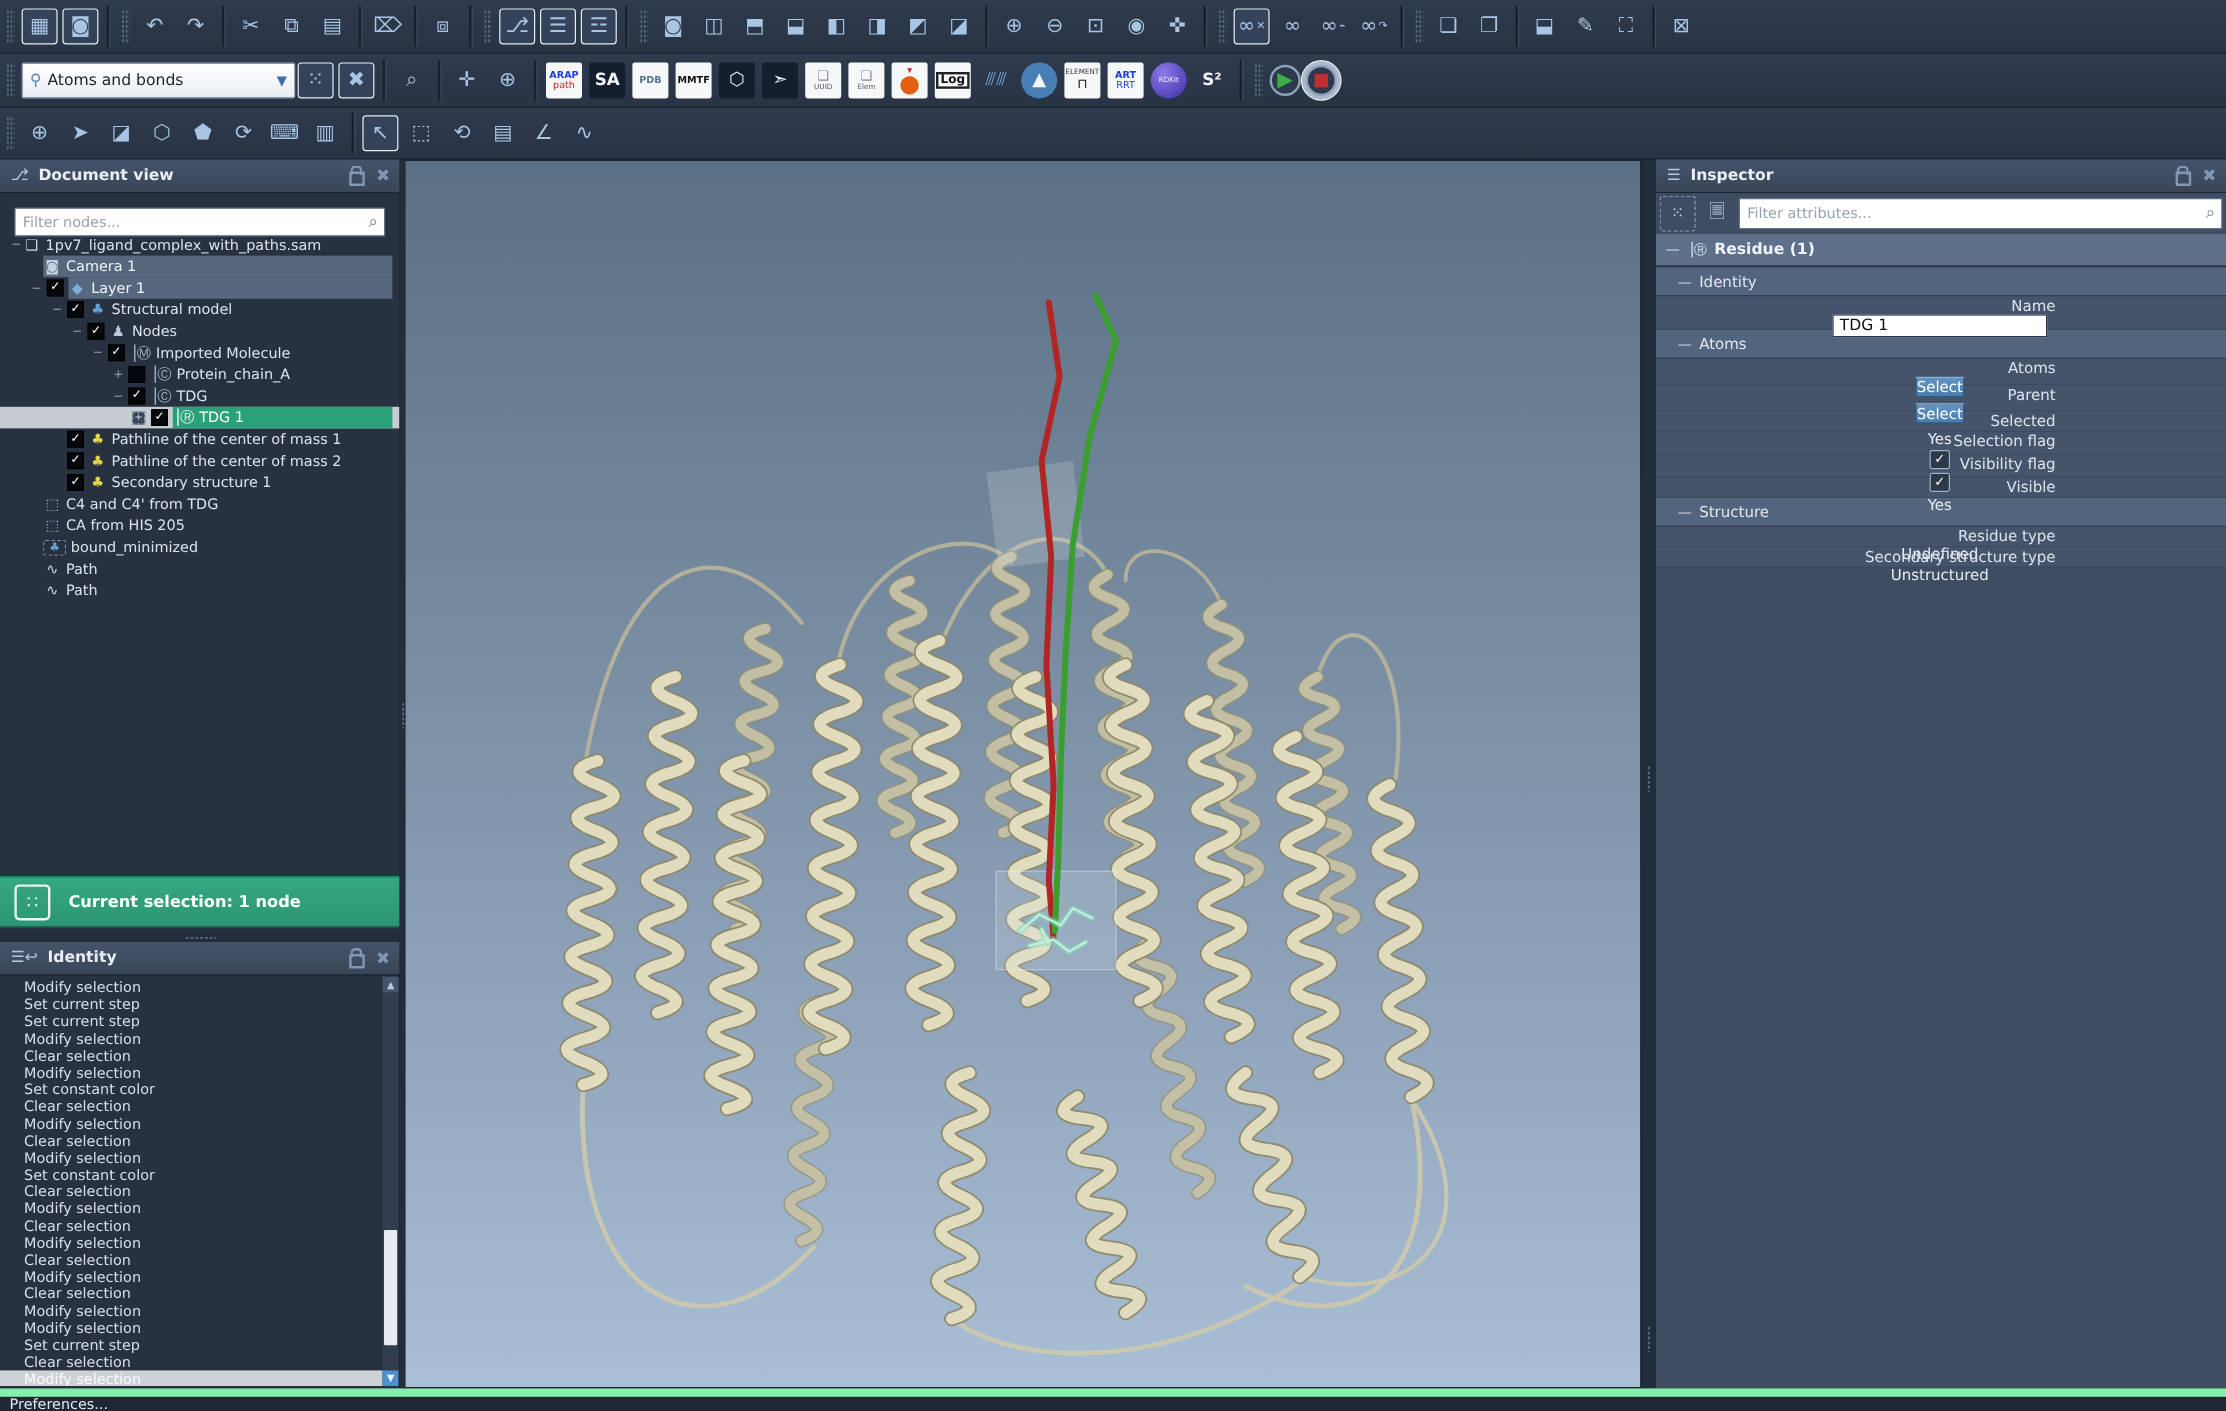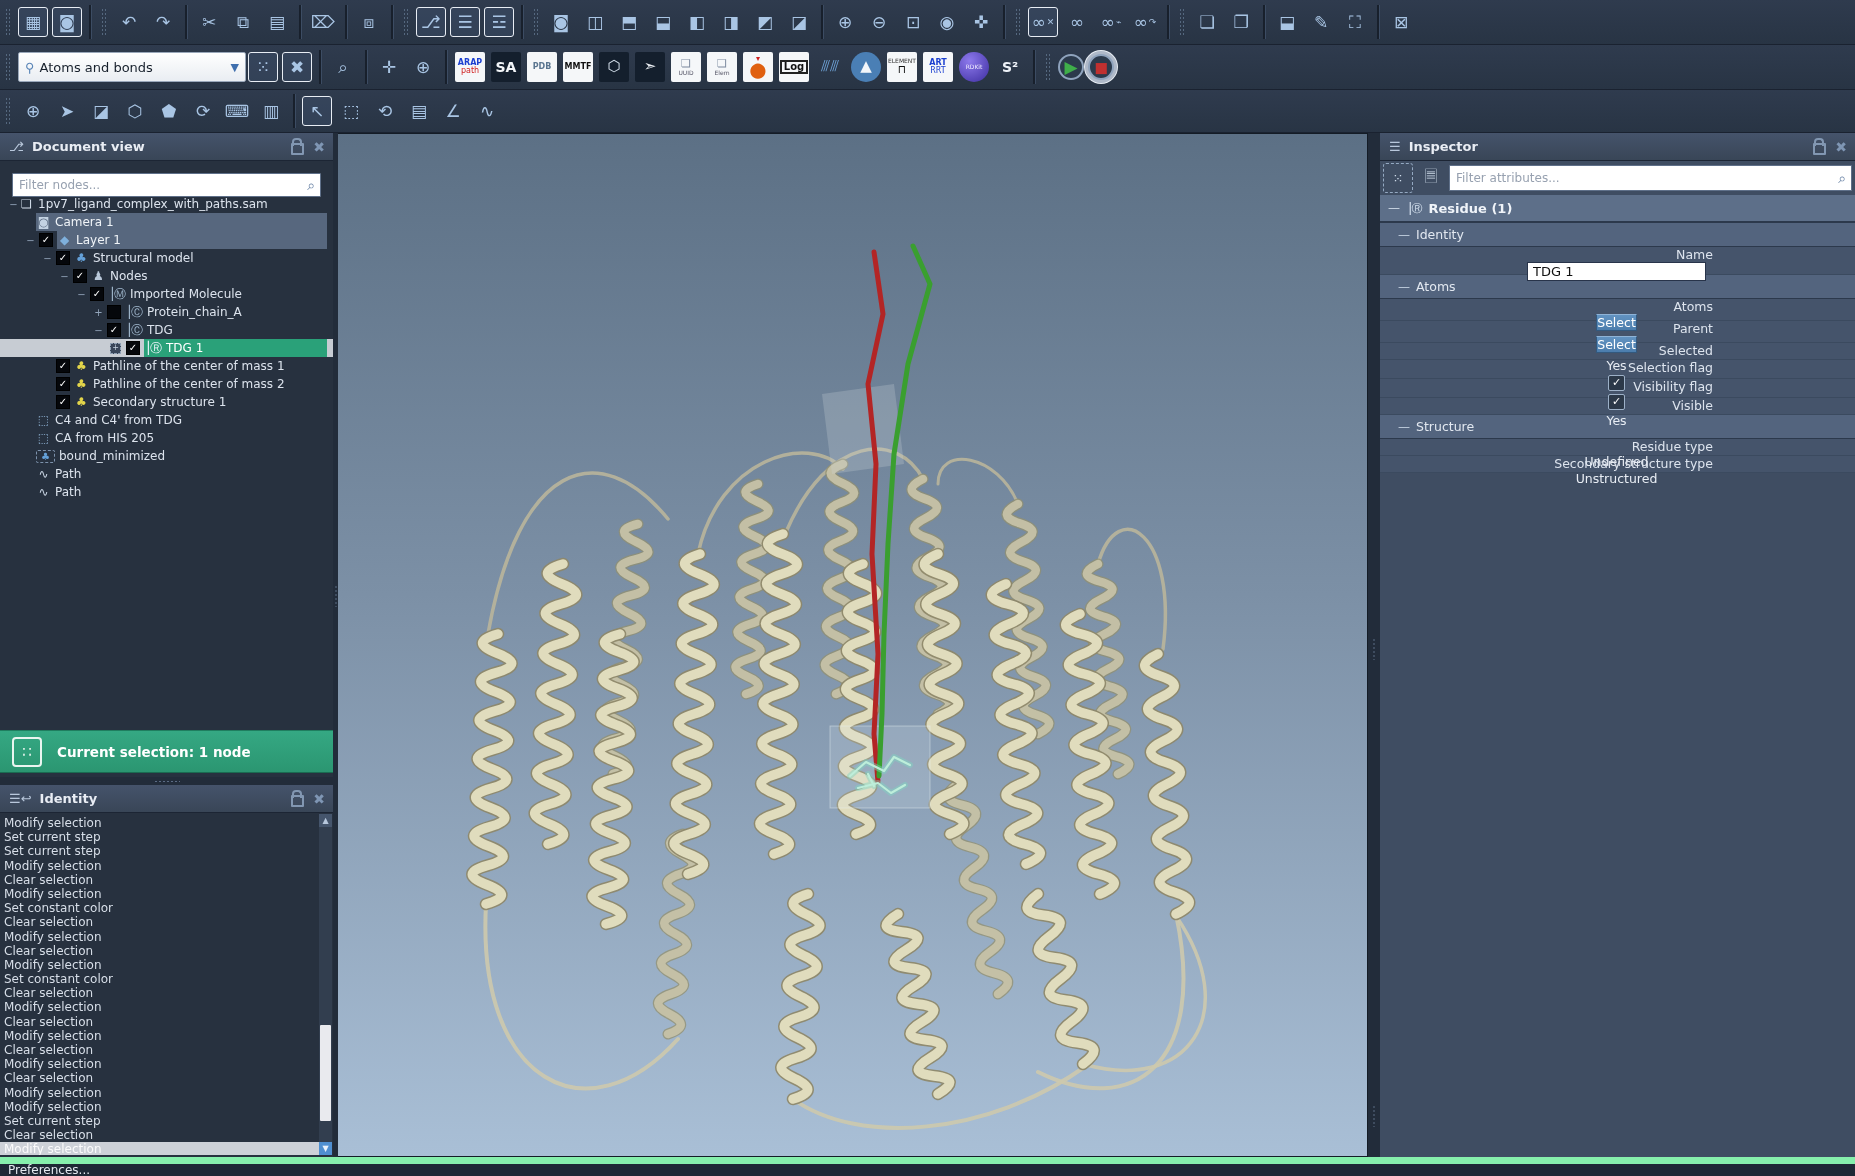--- a/index.html
+++ b/index.html
@@ -65,21 +65,21 @@
   .trow.sel .tband{background:#2aa179;color:#fff;}
   
   #selbanner{position:absolute;left:0;bottom:4px;width:333px;height:41px;
     background:linear-gradient(#35a883,#2b9671);border-top:1px solid #1f7e5f;border-bottom:1px solid #1a6b51;
     display:flex;align-items:center;}
   #selbanner .bicon{width:26px;height:26px;border:2px solid #eaf5f0;border-radius:4px;margin:0 15px 0 12px;
     color:#eaf5f0;font-size:15px;display:flex;align-items:center;justify-content:center;}
   #selbanner .btxt{color:#fff;font-weight:bold;font-size:13.5px;}
   
   #histlist{position:absolute;left:0;top:27px;right:14px;bottom:2px;overflow:hidden;padding-top:4px;}
-  .hitem{height:14.2px;line-height:14.2px;font-size:12px;color:#d8dfe9;padding-left:4px;white-space:nowrap;}
+  .hitem{height:14.2px;line-height:14.2px;font-size:12px;color:#d8dfe9;padding-left:20px;white-space:nowrap;}
   .hitem.sel{background:#cdd1d8;color:#fbfbfc;}
   .hscroll{position:absolute;top:29px;right:1px;width:13px;bottom:2px;background:#323e4f;}
   .harr{position:absolute;left:0;width:13px;height:13px;background:#45556c;color:#b7c7dc;font-size:8px;
     text-align:center;line-height:13px;}
   .harr.up{top:0;}
   .harr.dn{bottom:0;background:#4f8fd0;color:#eaf2fb;}
   .hthumb{position:absolute;left:1px;width:11px;background:#e9eaee;border-radius:1px;}
   
   #viewport{left:338px;top:133px;width:1030px;height:1024px;
     background:linear-gradient(#5c7085,#7c90a6 45%,#a9bfd6);border:1px solid #141c26;border-left:none;box-sizing:border-box;}

